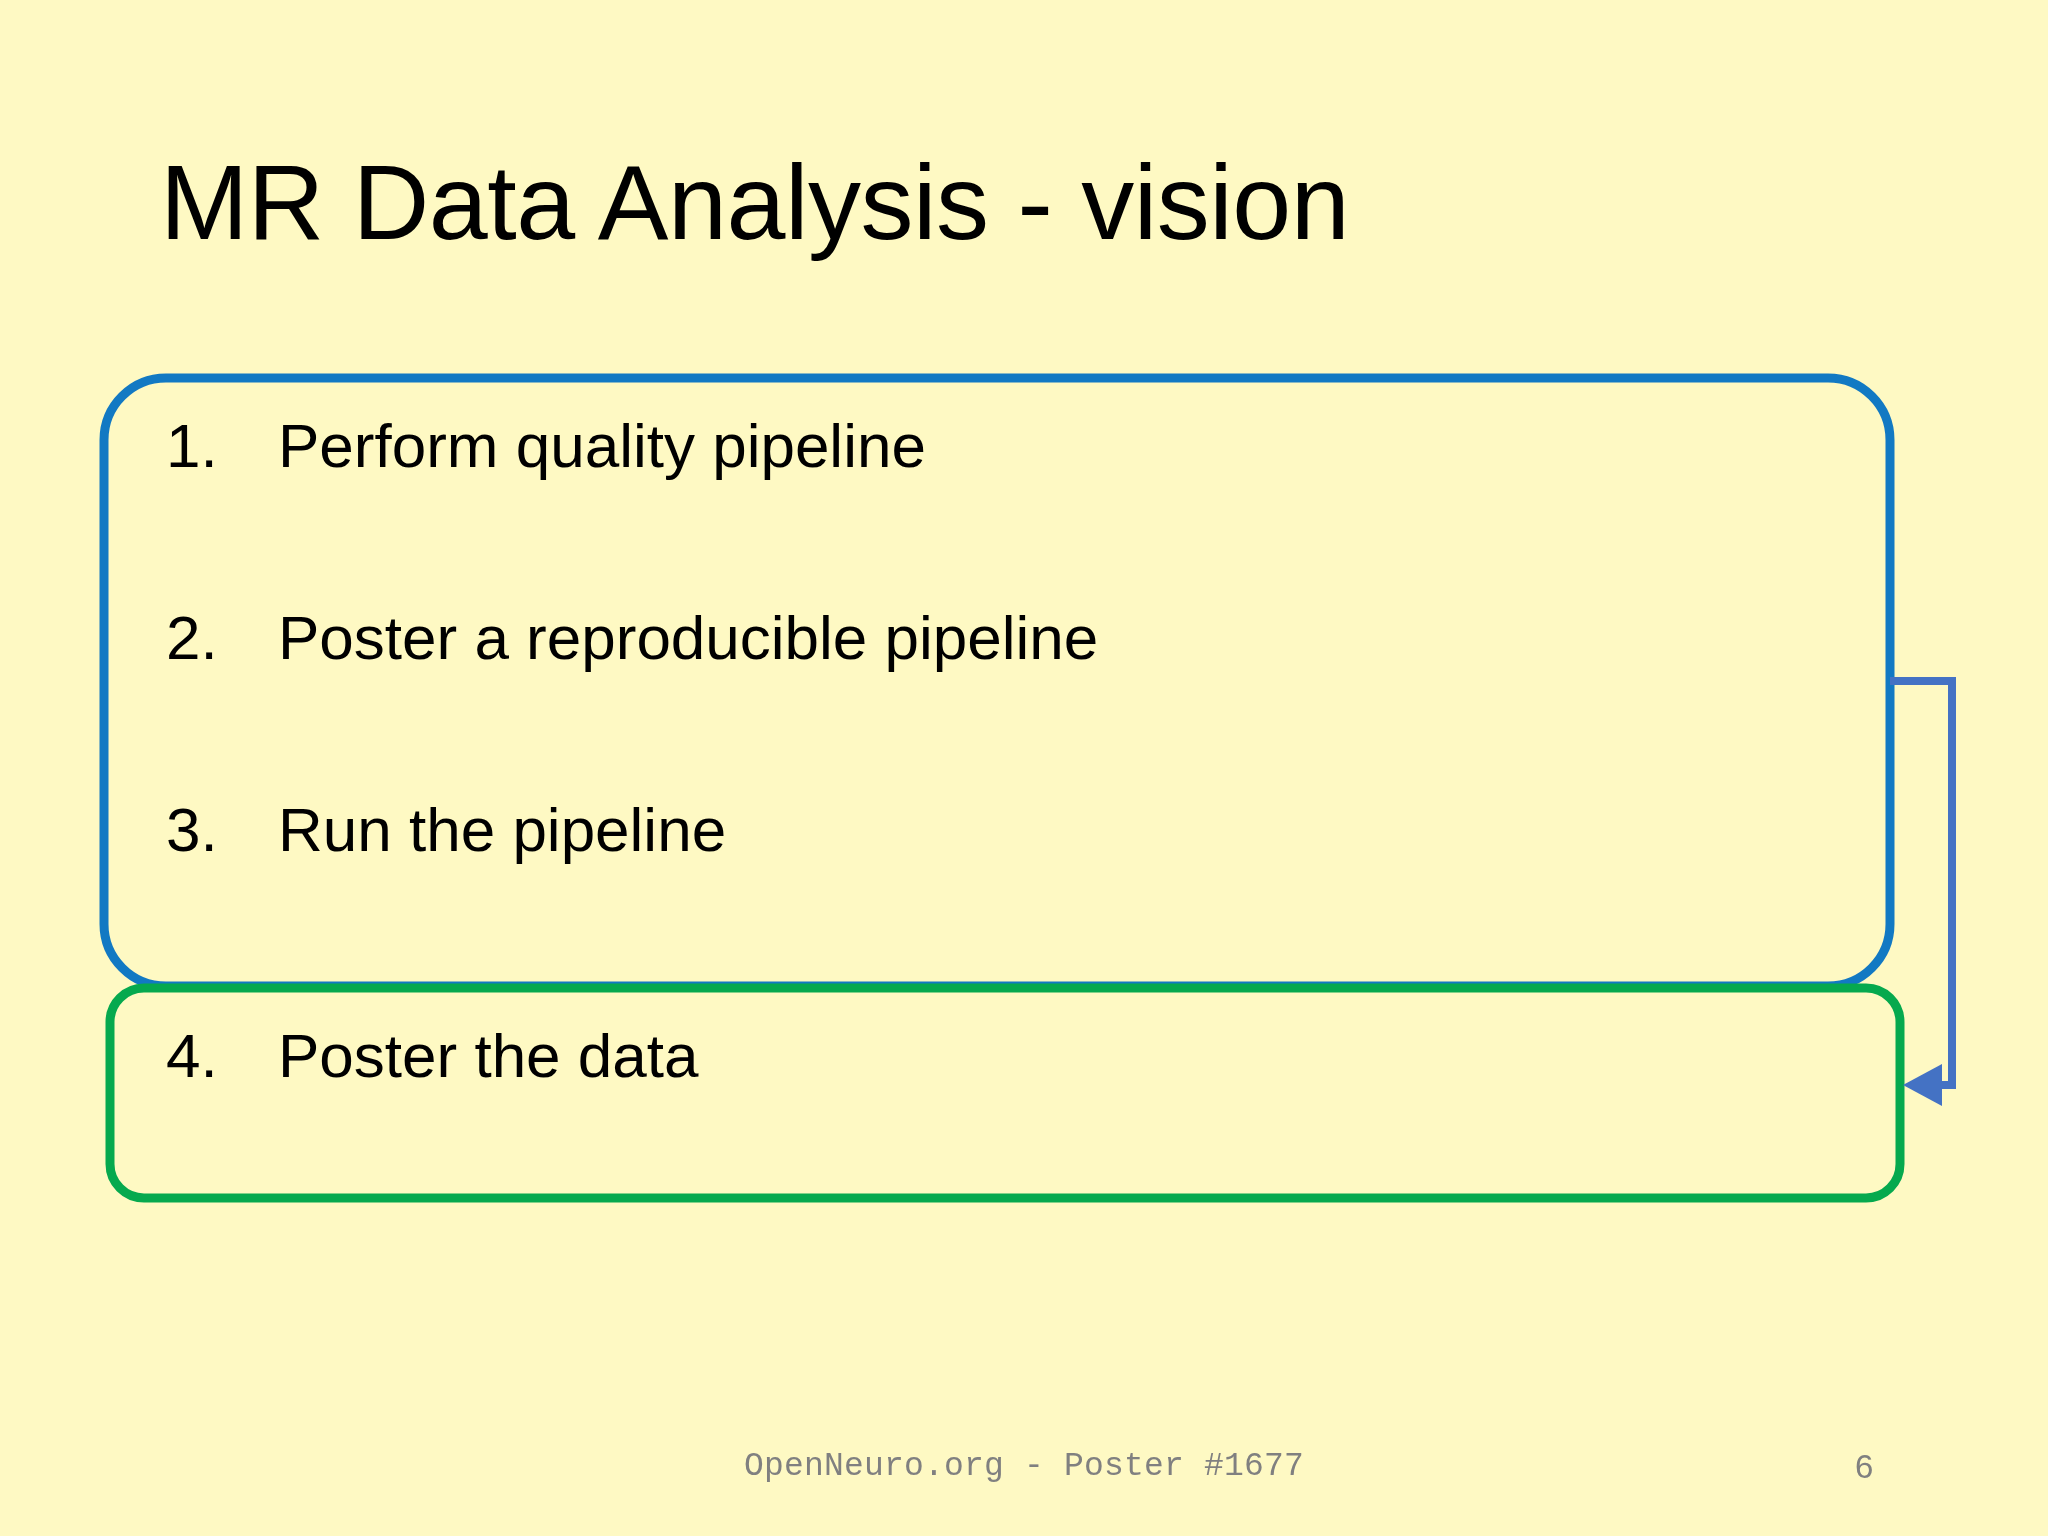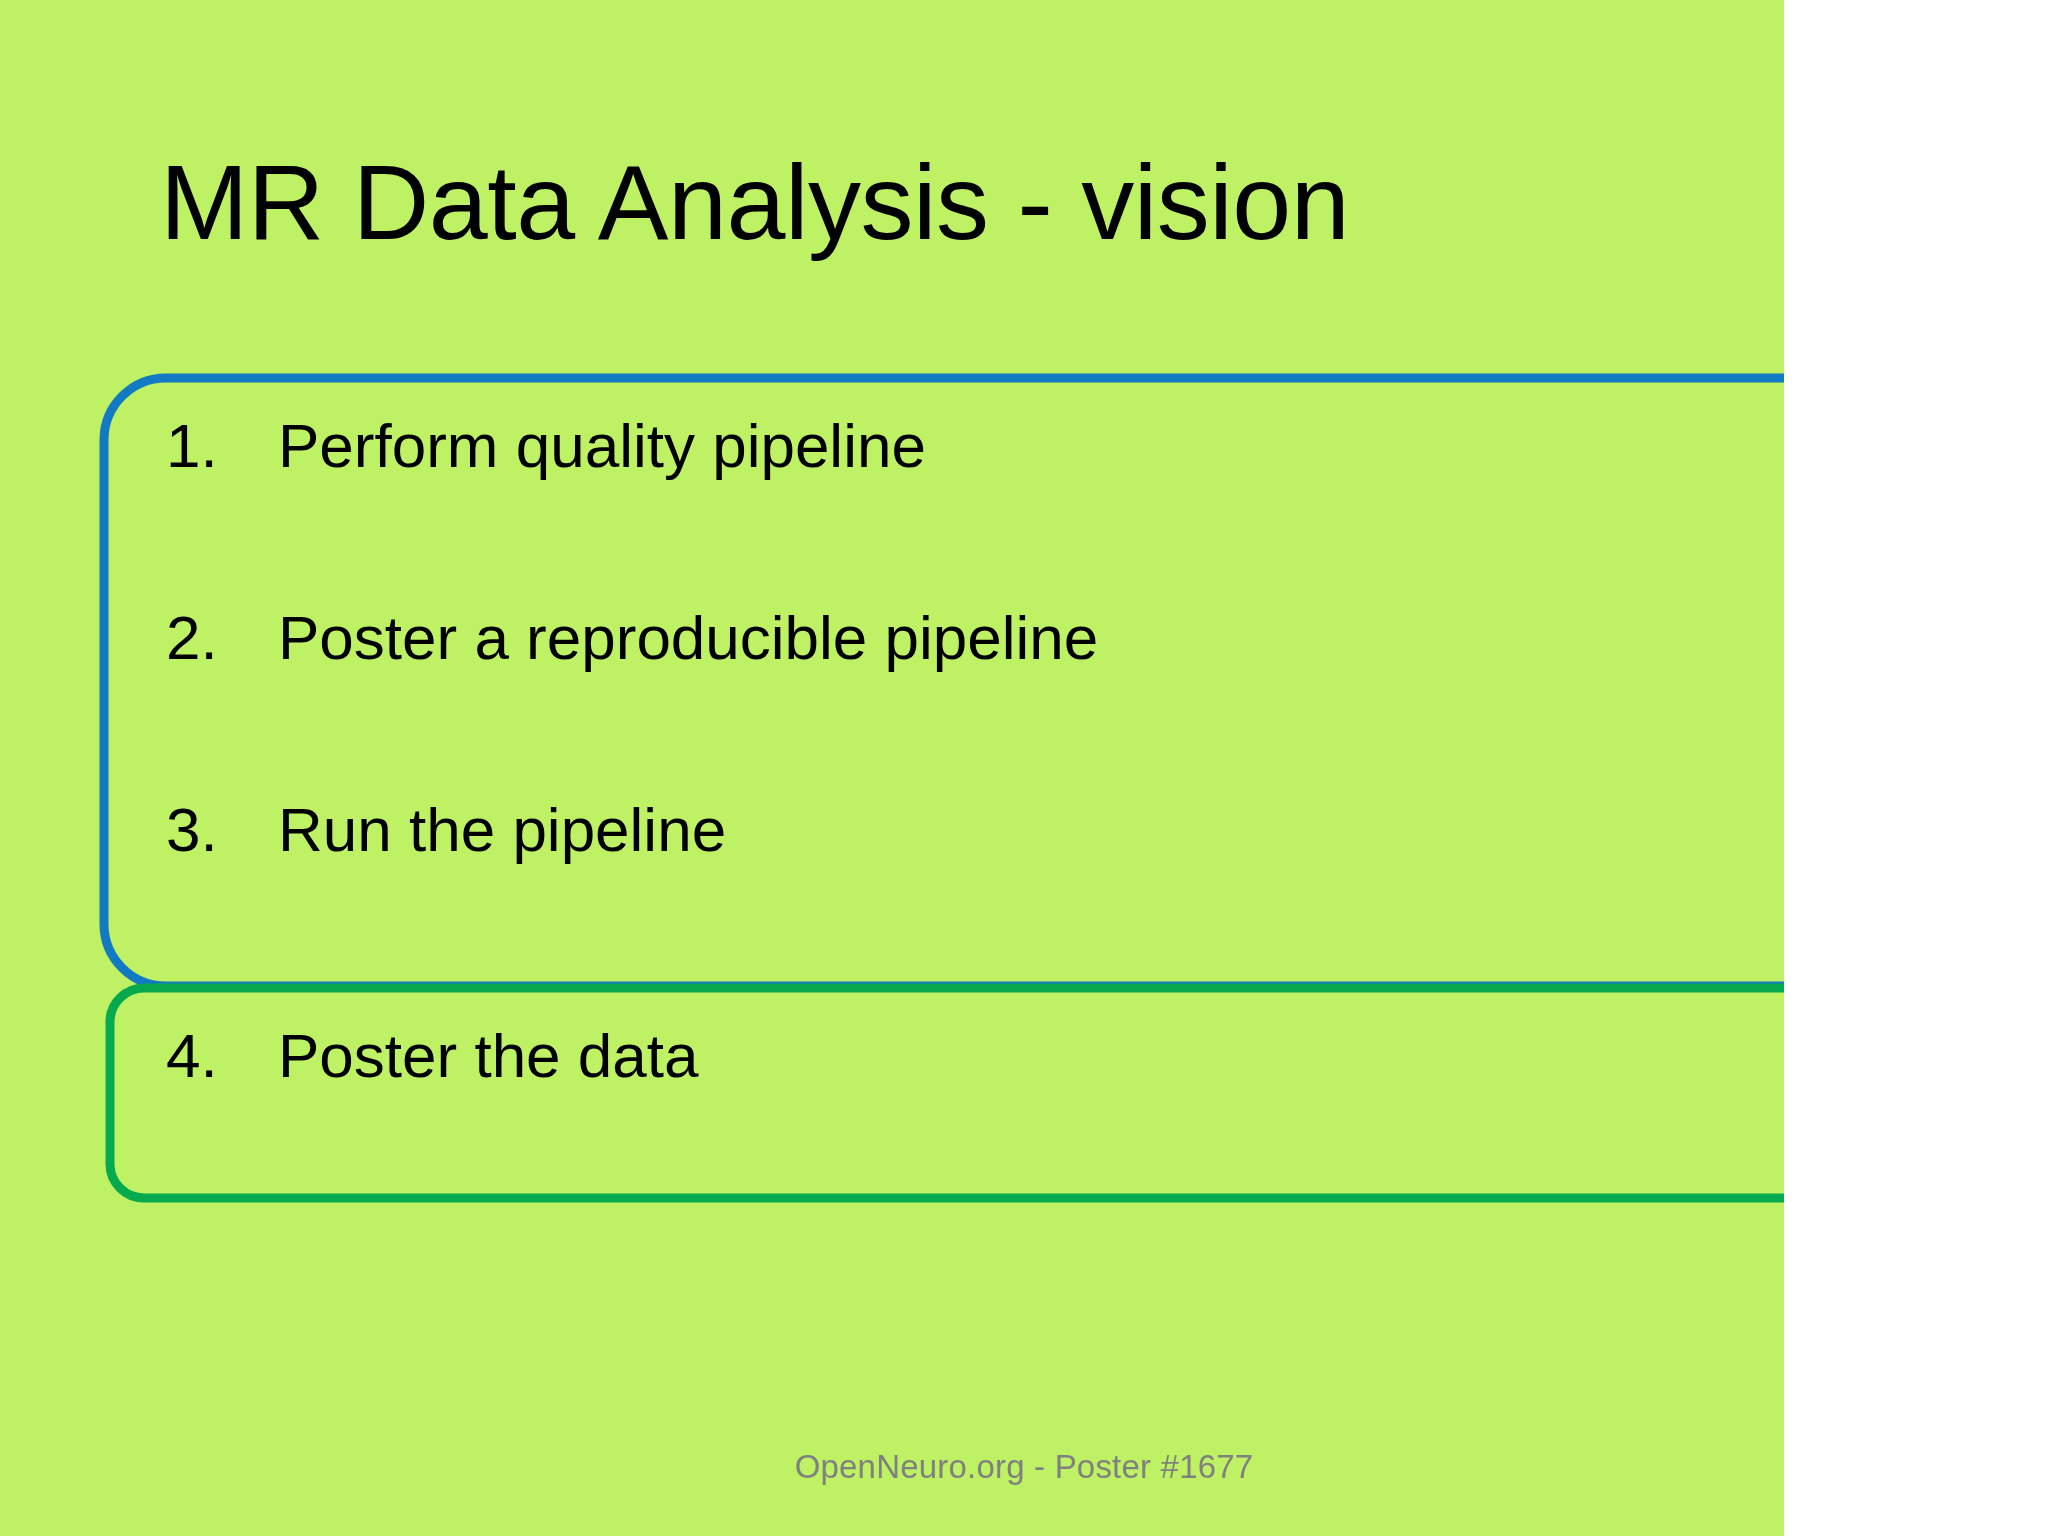--- a/index.html
+++ b/index.html
@@ -5,23 +5,23 @@
   html, body {
     margin: 0;
     padding: 0;
     background: #ffffff;
   }
   body {
     font-family: "Liberation Sans", sans-serif;
   }
   #slide {
     position: relative;
-    width: 1784px;
+    width: 2048px;
     height: 1536px;
-    background: #bef264;
+    background: #fef9c3;
     overflow: hidden;
   }
 
   
   #slide-title {
     position: absolute;
     left: 160px;
     top: 143px;
     width: 1700px;
     font-family: "Liberation Sans", sans-serif;
@@ -89,21 +89,21 @@
     width: 1650px;
   }
 
   
   #footer-note {
     position: absolute;
     left: 0;
     top: 1448px;
     width: 2048px;
     text-align: center;
-    font-family: Liberation Sans, sans-serif;
+    font-family: Liberation Mono, monospace;
     font-size: 33px;
     color: #808080;
     letter-spacing: 0.2px;
   }
   #page-number {
     position: absolute;
     left: 1855px;
     top: 1448px;
     width: 80px;
     text-align: left;

